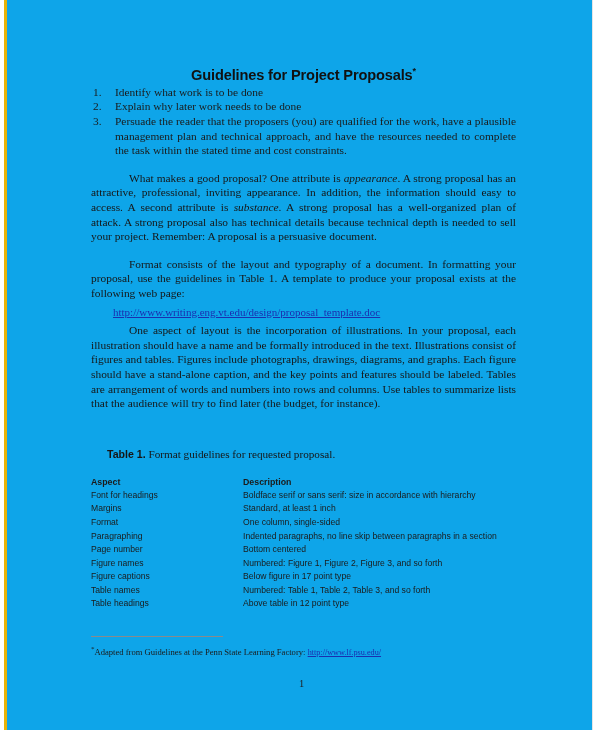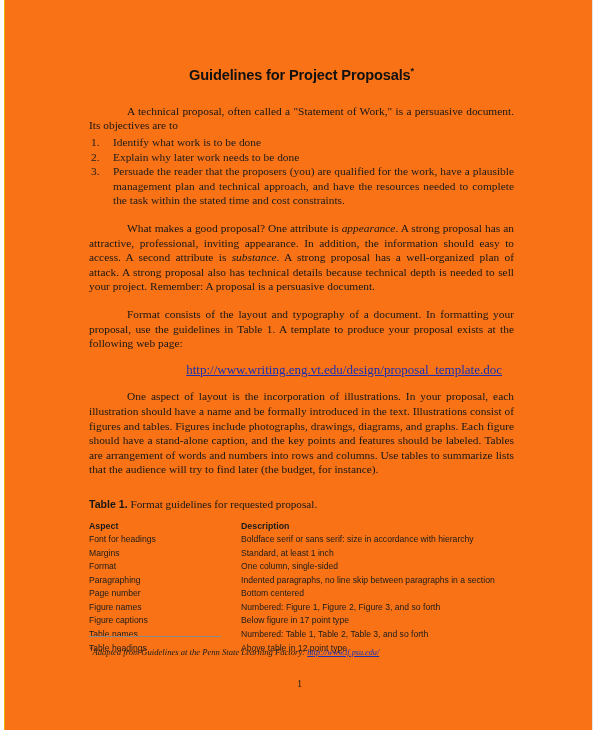--- a/index.html
+++ b/index.html
@@ -14,22 +14,22 @@
     overflow: hidden;
     font-family: "Liberation Serif", serif;
     color: #1a1a1a;
   }
   .page {
     position: absolute;
     left: 4px;
     top: 0px;
     width: 589px;
     height: 730px;
-    background: #f97316;
-    border-left: 1px solid #eab308;
+    background: #0ea5e9;
+    border-left: 3px solid #eab308;
     border-right: 1px solid #e4e4e4;
     box-sizing: border-box;
   }
   .page-inner {
     position: absolute;
     left: 84px;
     top: 0;
     width: 425px;
   }
   
@@ -96,31 +96,31 @@
     padding-top: 26px;
     color: #111;
     letter-spacing: -0.1px;
   }
   
   a.doc-link {
     color: #1a2fb0;
     text-decoration: underline;
   }
   .link-line {
-    text-align: right;
-    font-size: 13px;
+    text-align: left;
+    font-size: 11px;
     line-height: 14.6px;
-    margin: 12px;
+    margin: 4px;
     padding-left: 18px;
   }
   
   .table-caption {
     font-size: 11.2px;
     line-height: 14px;
-    margin: 0;
+    margin: 16px;
     padding-top: 20px;
     color: #161616;
   }
   .table-caption .tnum {
     font-family: "Liberation Sans", sans-serif;
     font-weight: bold;
     font-size: 10.6px;
   }
   
   table.fmt-table {
@@ -148,21 +148,20 @@
   .serif-inline {
     font-family: "Liberation Serif", serif;
     font-size: 9.6px;
   }
   
   .footnote-area {
     position: absolute;
     left: 84px;
     top: 636px;
     width: 425px;
-    font-style: italic;
   }
   .footnote-rule {
     width: 132px;
     height: 0;
     border-top: 1px solid #8a8a8a;
     margin: 0 0 7px 0;
   }
   .footnote-text {
     font-size: 8.6px;
     line-height: 11px;
@@ -188,21 +187,20 @@
   }
 </style>
 </head>
 <body>
 
 <div class="page">
   <div class="page-inner">
 
     <h1 class="doc-title"><span>Guidelines for Project Proposals</span><span class="fn-mark">*</span></h1>
 
-    <p class="para indent first">A technical proposal, often called a "Statement of Work," is a persuasive document. Its objectives are to</p>
 
     <ol class="objectives">
       <li><span class="num">1.</span><span>Identify what work is to be done</span></li>
       <li><span class="num">2.</span><span>Explain why later work needs to be done</span></li>
       <li><span class="num">3.</span><span>Persuade the reader that the proposers (you) are qualified for the work, have a plausible management plan and technical approach, and have the resources needed to complete the task within the stated time and cost constraints.</span></li>
     </ol>
 
     <p class="para indent gap"><span>What makes a good proposal? One attribute is </span><i>appearance</i><span>. A strong proposal has an attractive, professional, inviting appearance. In addition, the information should easy to access. A second attribute is </span><i>substance</i><span>. A strong proposal has a well-organized plan of attack. A strong proposal also has technical details because technical depth is needed to sell your project. Remember: A proposal is a persuasive document.</span></p>
 
 

